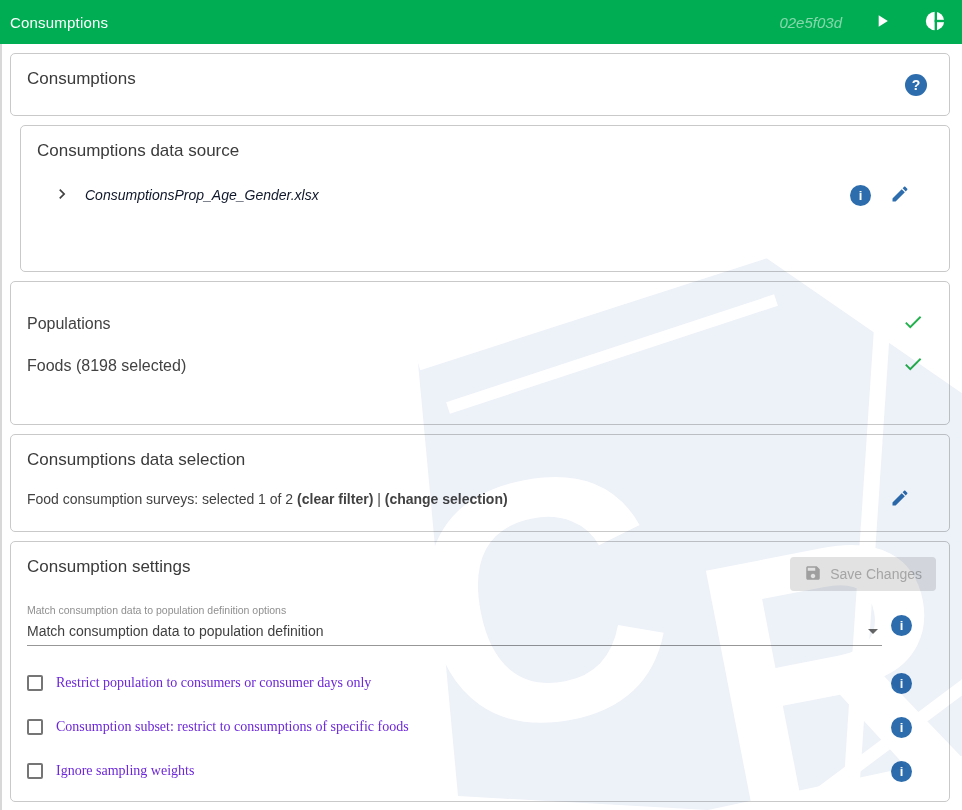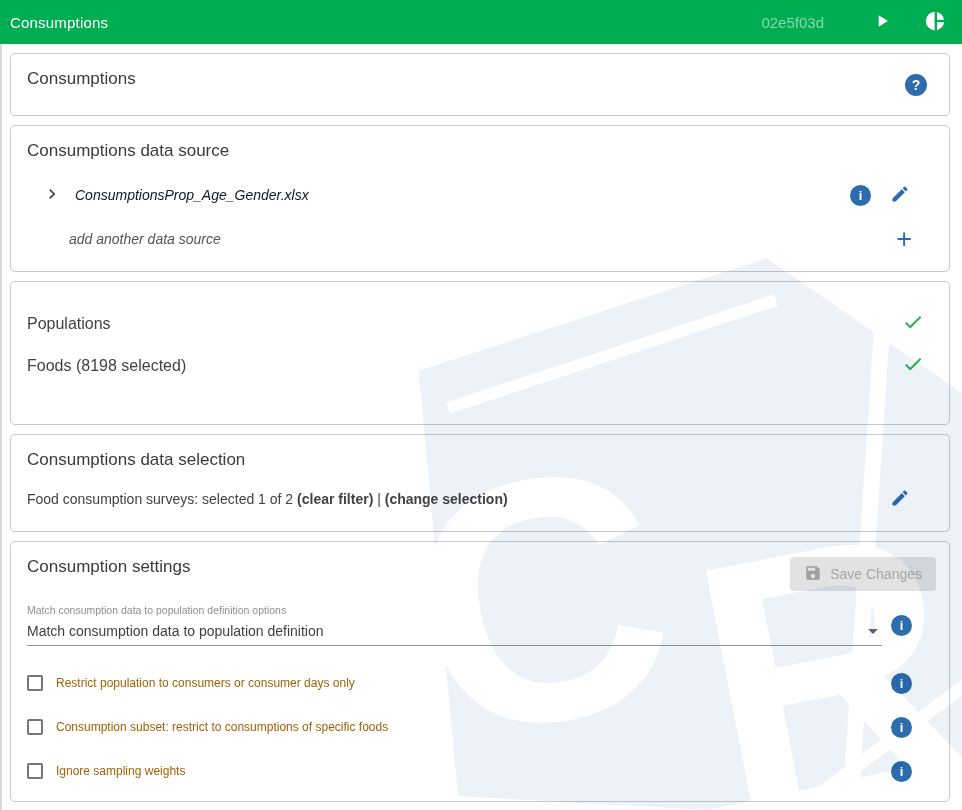--- a/index.html
+++ b/index.html
@@ -3,35 +3,35 @@
 <meta charset="utf-8">
 <style>
   * { margin:0; padding:0; box-sizing:border-box; }
   html,body { width:962px; height:810px; overflow:hidden; background:#fff;
     font-family:"Liberation Sans", sans-serif; }
   
   .appbar { height:44px; background:#00ad52; display:flex; align-items:center;
     padding:0 16px 0 10px; color:#fff; }
   .appbar-title { font-size:15px; font-weight:500; letter-spacing:.2px; }
   .appbar-spacer { flex:1; }
-  .run-id { font-size:15px; color:rgba(255,255,255,.52); margin-right:48px; }
+  .run-id { font-size:15px; color:rgba(255,255,255,.52); margin-right:30px;font-style:italic; }
   .icon-btn { background:none; border:none; cursor:pointer; display:flex;
     align-items:center; justify-content:center; padding:0; }
   .appbar .icon-btn { margin-left:0; }
   .play-btn { margin-right:32px; }
   
   .left-edge { position:absolute; left:0; top:44px; width:2px; height:766px;
     background:#d8d8d8; }
   
   .content { padding:9px 12px 0 10px; position:relative; }
   .card { background:#fff; border:1px solid #c9c9c9; border-radius:5px;
     margin-bottom:9px; position:relative; padding:14px 16px; }
   .card-title { font-size:17px; font-weight:400; color:#3b3b3b; line-height:22px; }
   .c1 { height:63px; }
-  .c2 { height:147px; }
+  .c2 { height:147px;margin-left:10px; }
   .c3 { height:144px; }
   .c4 { height:98px; }
   .c5 { height:261px; }
   
   .row { display:flex; align-items:center; height:28px; }
   .src-row { margin-top:19px; padding-right:23px; }
   .src-row .chev { margin-left:15px; }
   .src-name { font-size:14px; font-style:italic; color:#0f172a; margin-left:13px; }
   .src-icons { margin-left:auto; display:flex; align-items:center; }
   .src-icons .circle-icon { margin-right:19px; }
@@ -64,21 +64,21 @@
     padding:0 4px 3px 0; cursor:pointer; }
   .select-value { font-size:14px; color:#3f3f3f; line-height:21px; }
   .arrow-down { width:0; height:0; border-left:5px solid transparent;
     border-right:5px solid transparent; border-top:5px solid #666; }
   .field-info { position:absolute; top:73px; right:37px; }
   .cb-row { display:flex; align-items:center; height:42px; position:relative; }
   .cb-row.first { margin-top:16px; }
   .cb-row + .cb-row { margin-top:2px; }
   .checkbox { width:16px; height:16px; border:2px solid #757575; border-radius:2px;
     background:#fff; margin-right:13px; cursor:pointer; flex:none; }
-  .cb-label { font-size:12px; color:#a16207; }
+  .cb-label { font-size:14px; color:#6d28d9;font-family:Liberation Serif, serif; }
   .cb-row .circle-icon { position:absolute; right:21px; }
   
   .watermark { position:absolute; left:378px; top:248px; width:584px; height:562px;
     mix-blend-mode:multiply; pointer-events:none; z-index:5; }
 </style>
 </head>
 <body>
 
 <div class="appbar">
   <span class="appbar-title">Consumptions</span>
@@ -130,26 +130,20 @@
         </button>
         <button class="icon-btn">
           <span>
             <svg width="20" height="20" viewBox="0 0 24 24">
                 <path d="M3 17.25V21h3.75L17.81 9.94l-3.75-3.75L3 17.25zM20.71 7.04c.39-.39.39-1.02 0-1.41l-2.34-2.34c-.39-.39-1.02-.39-1.41 0l-1.83 1.83 3.75 3.75 1.83-1.83z" fill="#2d6dad"></path>
               </svg>
           </span>
         </button>
       </span>
     </div>
-    <div class="row add-row">
-      <span class="add-label">add another data source</span>
-      <button class="icon-btn plus-btn">
-        <span>+</span>
-      </button>
-    </div>
   </div>
 
   <div class="card c3">
     <div class="row input-row">
       <span class="input-label">Populations</span>
       <span class="check">
         <svg width="22" height="22" viewBox="0 0 24 24">
             <path d="M9 16.17L4.83 12l-1.42 1.41L9 19 21 7l-1.41-1.41z" fill="#21b14c"></path>
           </svg>
       </span>

